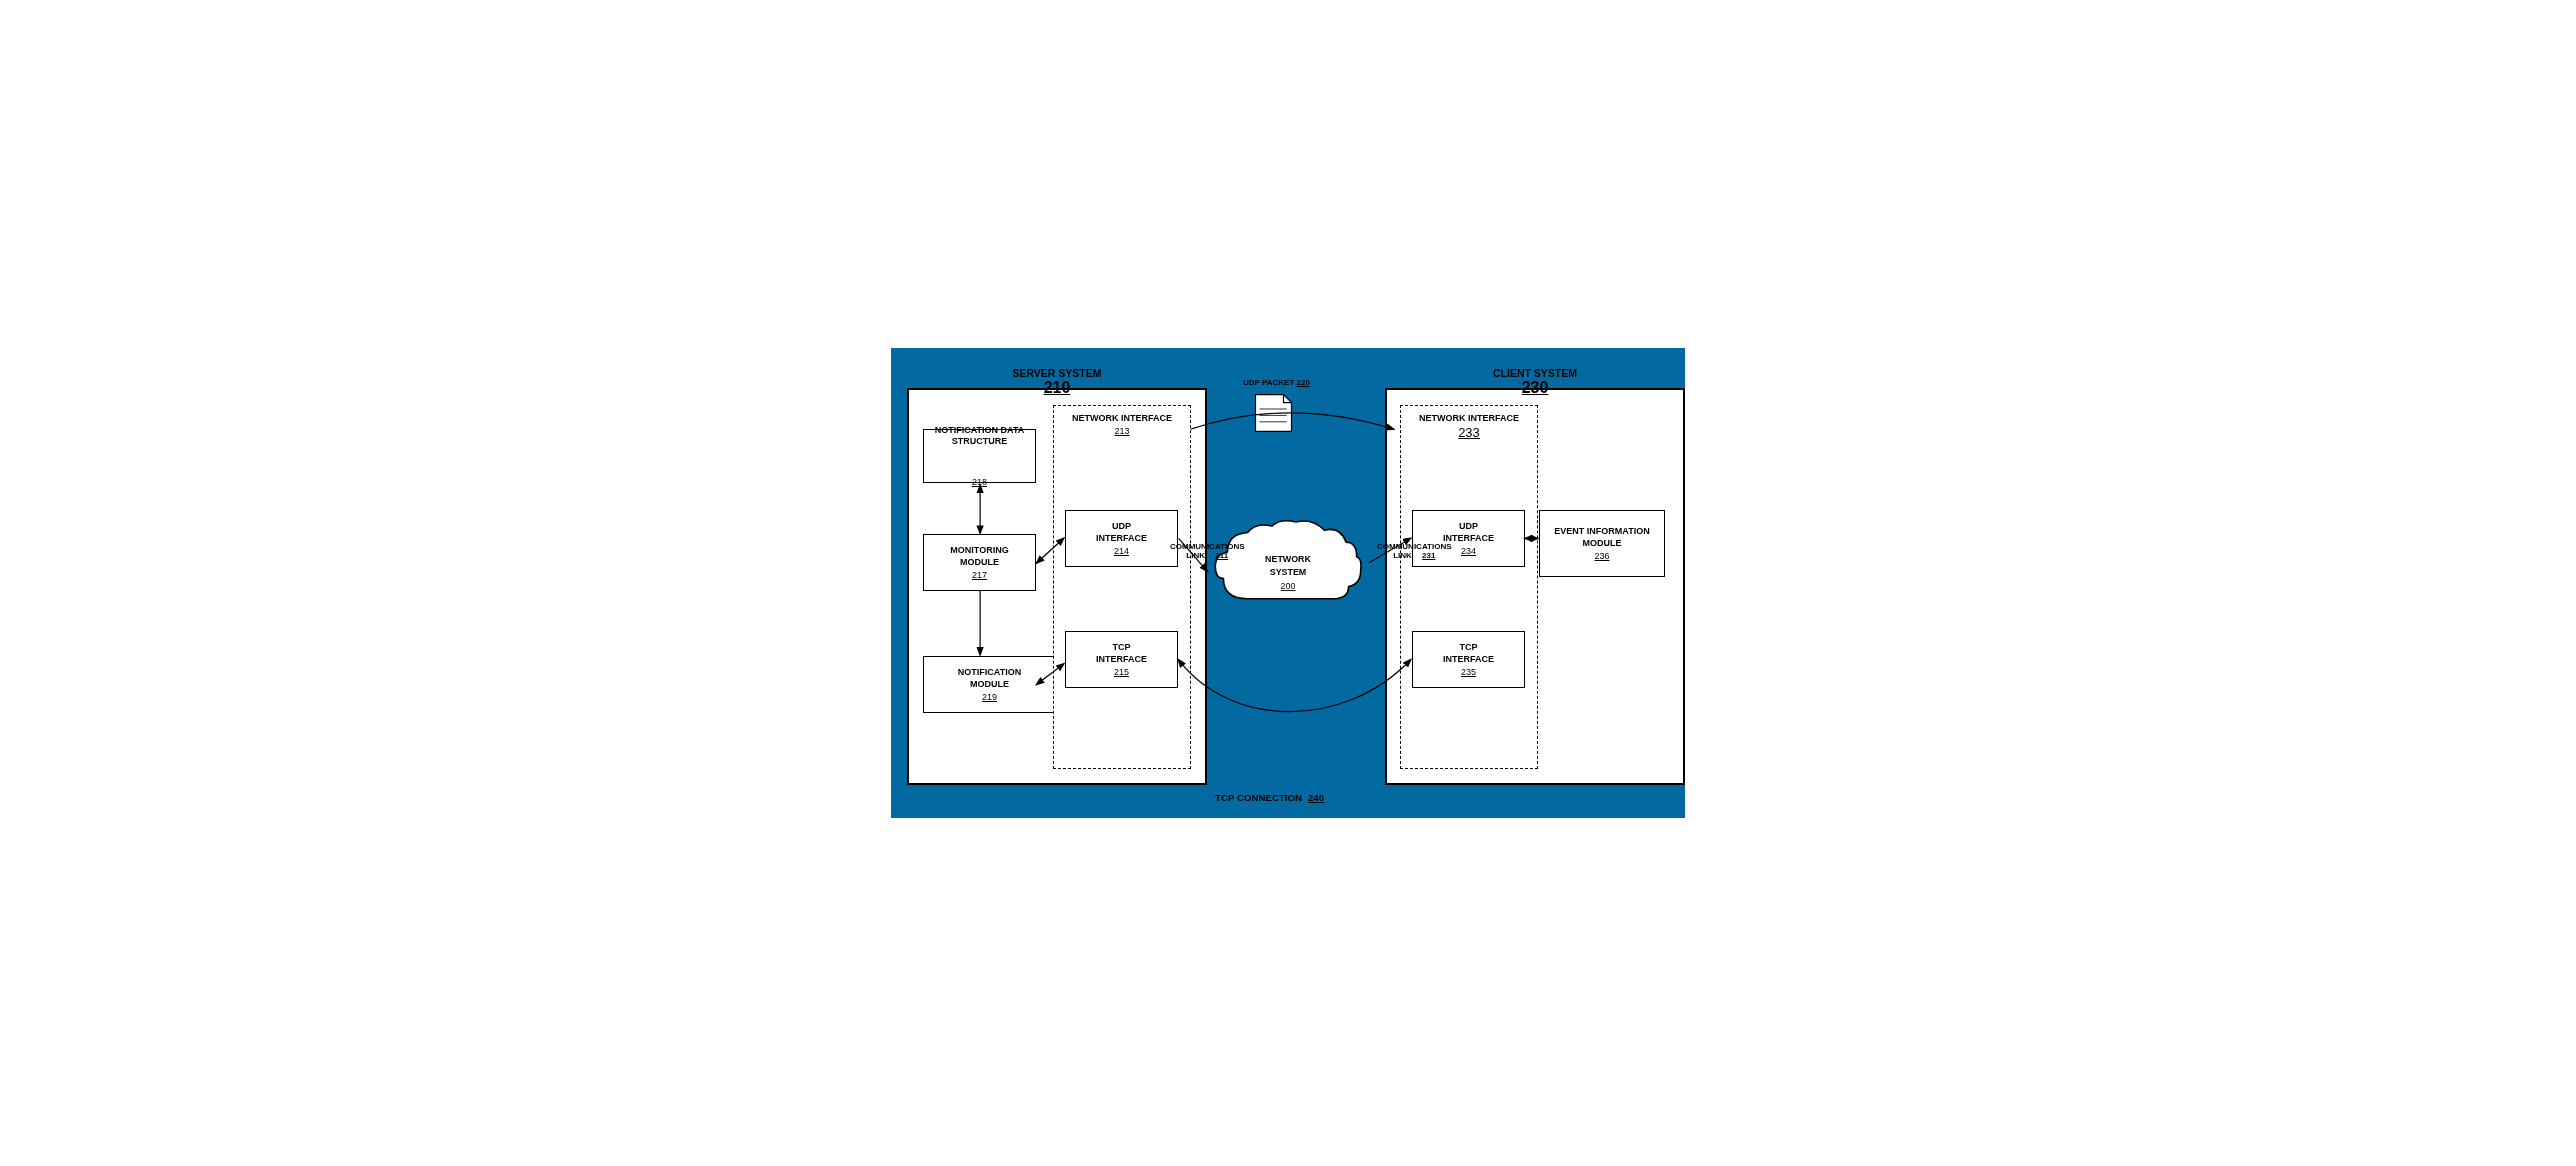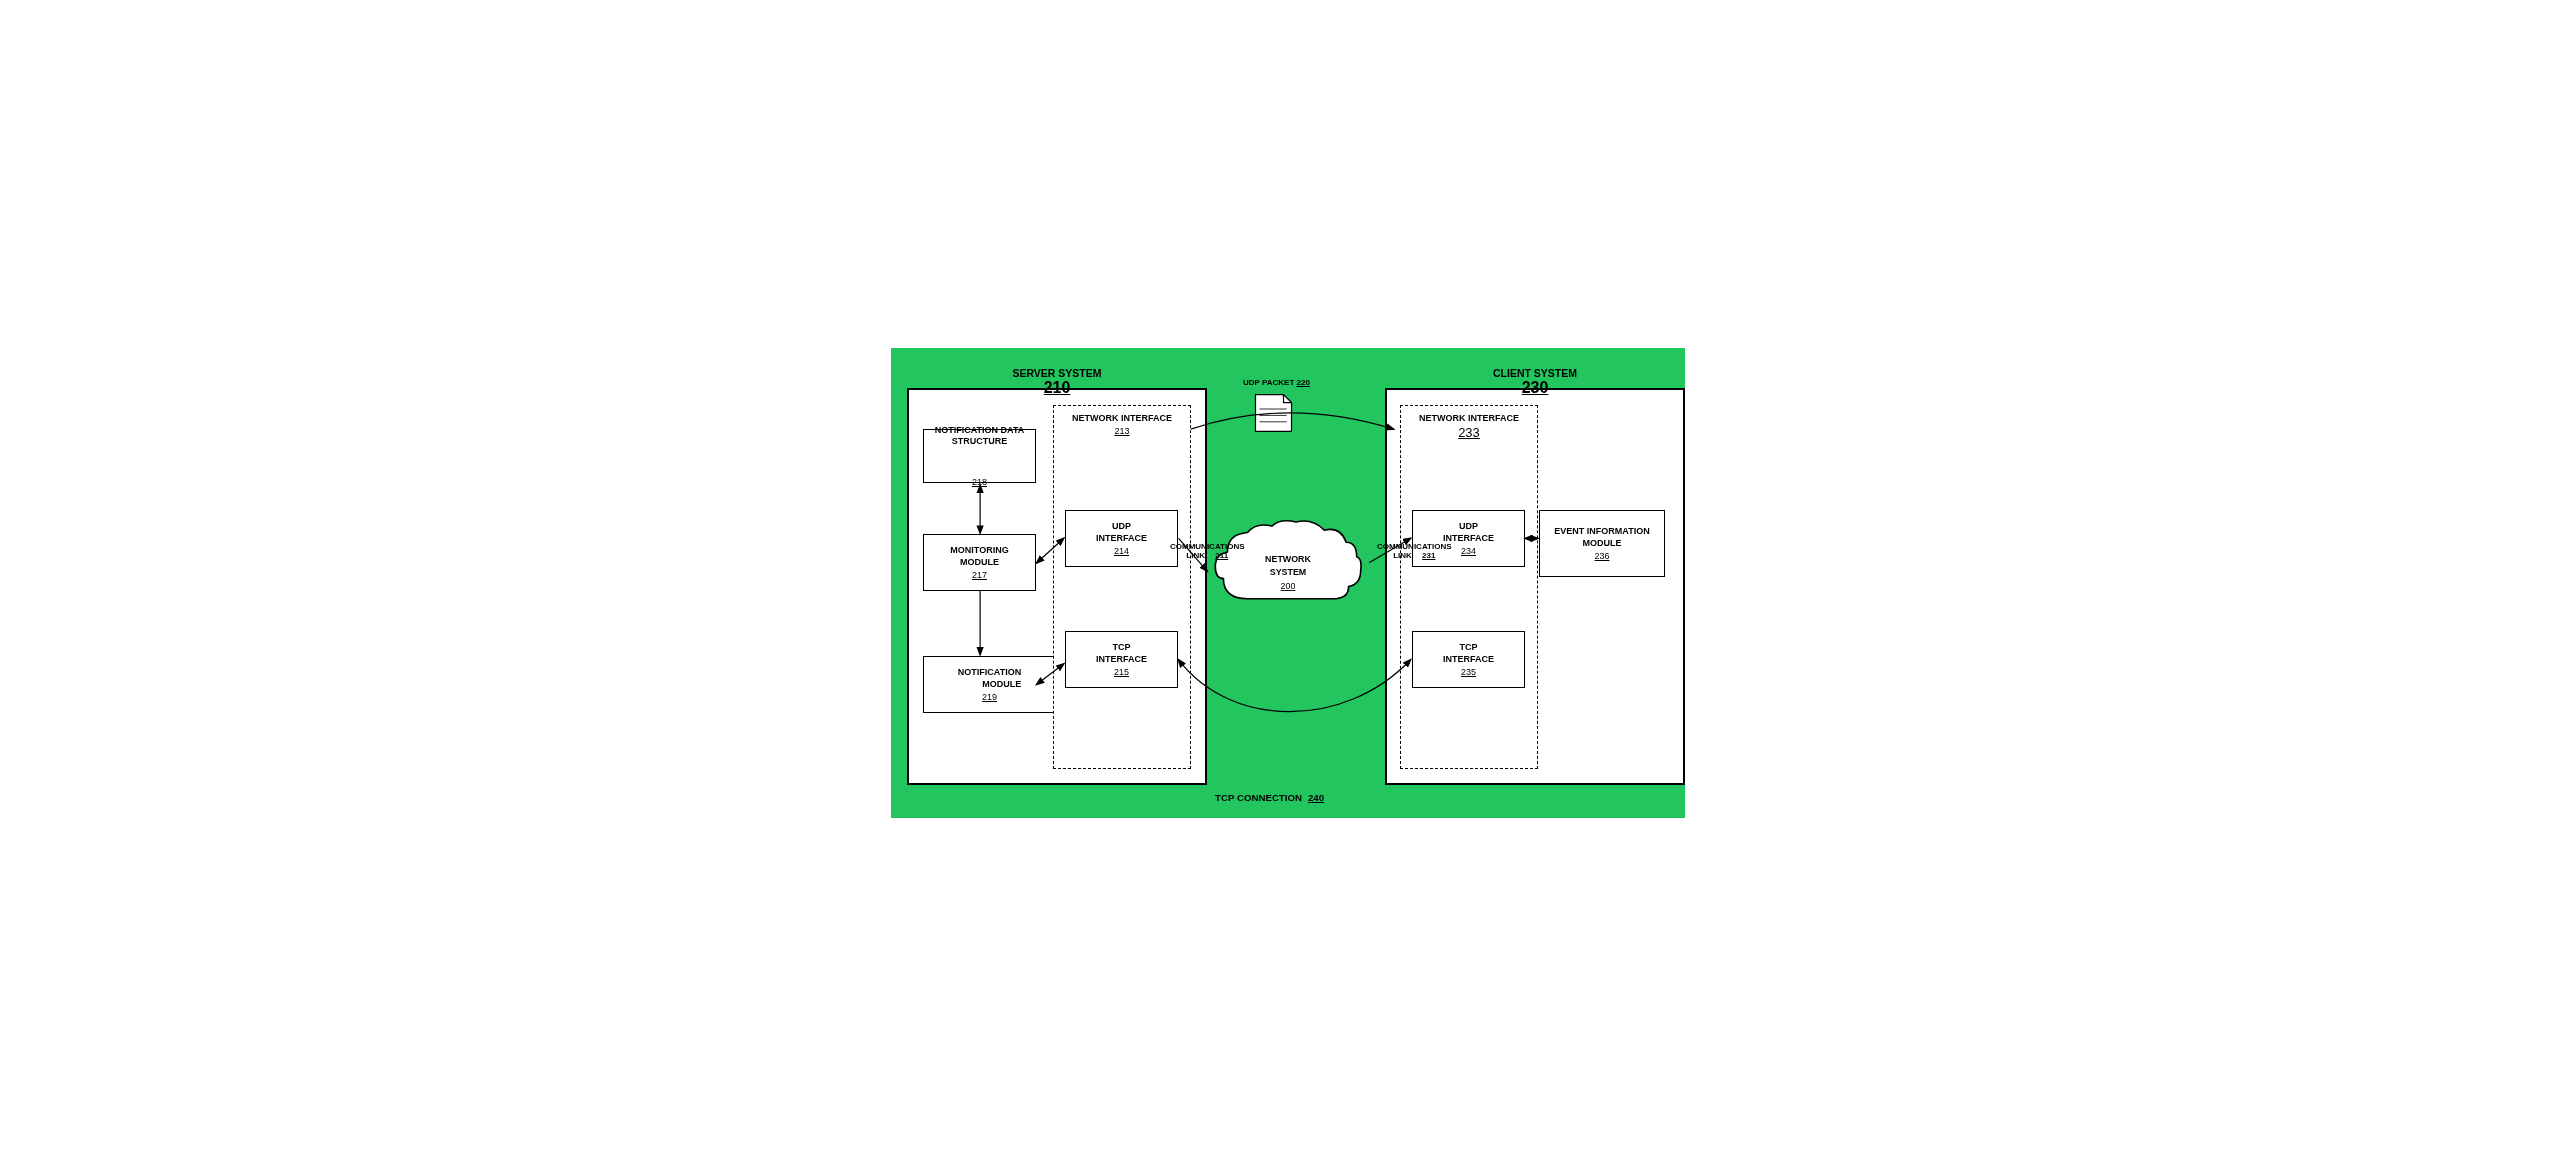--- a/index.html
+++ b/index.html
@@ -9,21 +9,21 @@
       width: 100vw;
       min-height: 100vh;
       display: flex;
       align-items: center;
       justify-content: center;
     }
     .diagram-container {
       position: relative;
       width: 794px;
       height: 470px;
-      background: #22c55e;
+      background: #0369a1;
     }
 
     
     .system-box {
       position: absolute;
       border: 2px solid #000;
       background: #fff;
     }
     .system-label {
       position: absolute;
@@ -123,21 +123,21 @@
 STRUCTURE</span>
     <span class="num">218</span>
   </div>
 
   <div class="comp-box" style="left:32px; top:186px; width:113px; height:57px;">
     <span class="label" style="white-space:pre-line;">MONITORING
 MODULE</span>
     <span class="num">217</span>
   </div>
 
-  <div class="comp-box" style="left:32px; top:308px; width:133px; height:57px;text-align:right;">
+  <div class="comp-box" style="left:32px; top:308px; width:133px; height:57px;">
     <span class="label" style="white-space:pre-line;">NOTIFICATION
 MODULE</span>
     <span class="num">219</span>
   </div>
 
   <div class="dashed-box" style="left:162px; top:57px; width:138px; height:364px;">
 
     <div style="position:absolute; top:6.5px; left:0; width:100%; text-align:center;">
       <span class="label" style="font-size:9px; font-weight:bold; display:block; line-height:1.3;">NETWORK
 INTERFACE</span>

